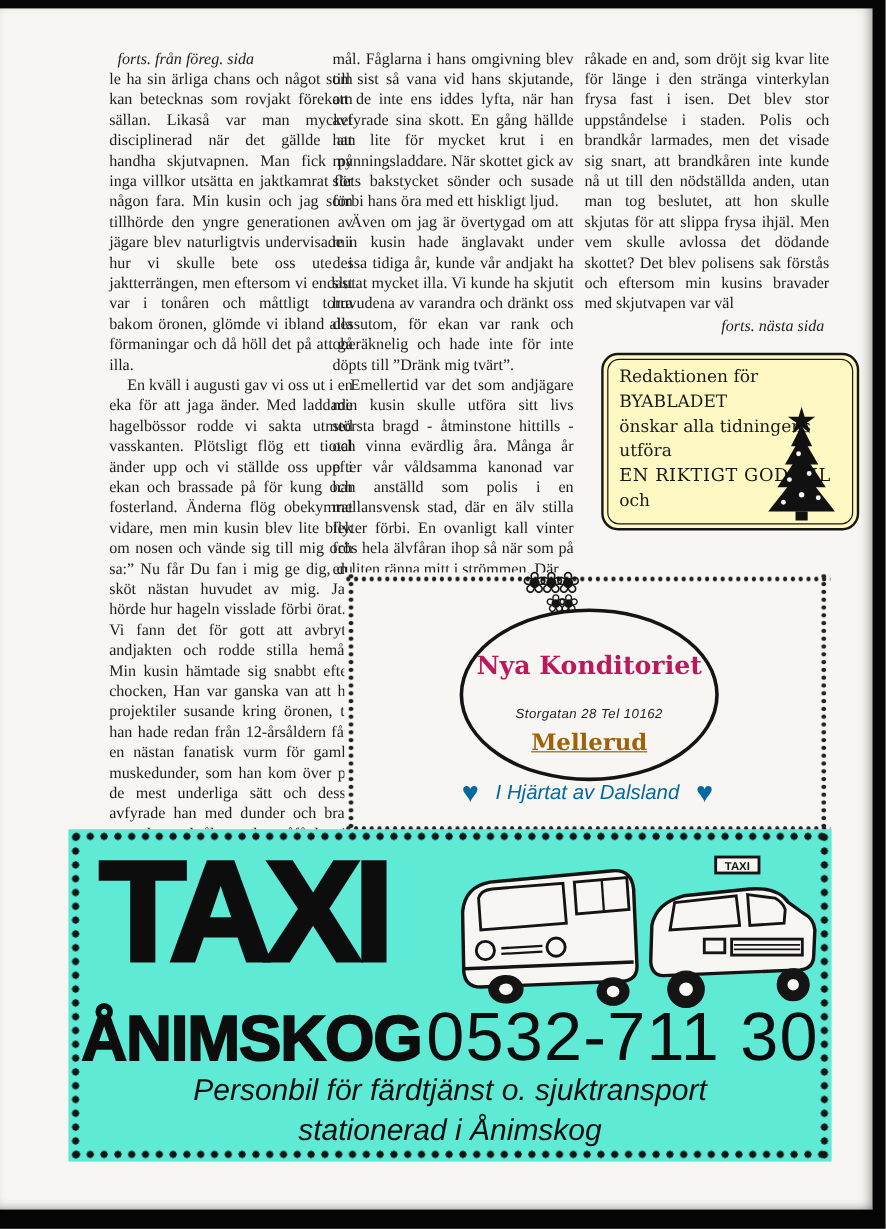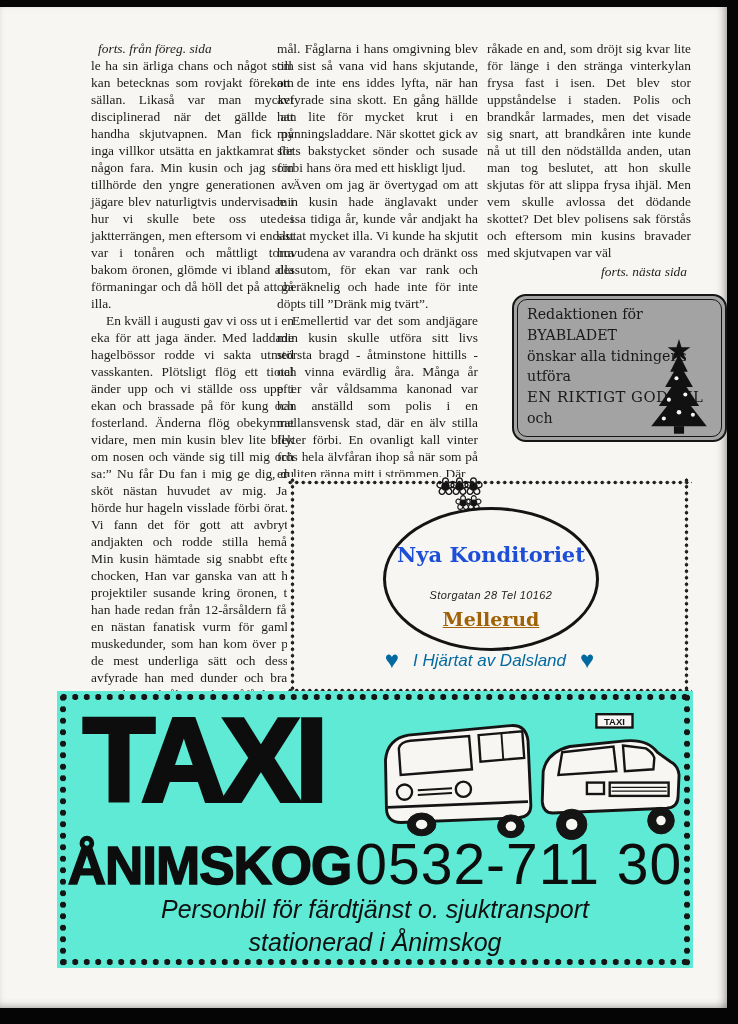--- a/index.html
+++ b/index.html
@@ -22,22 +22,22 @@
   .col1 { left:55px;  width:203px;margin-left:36px; }
   .col2 { left:277px; width:201px; }
   .col3 { left:487px; width:204px; }
   .col p { margin:0; }
   .col p.indent { text-indent:15px; }
   .cont-top  { font-style:italic; padding-left:7px; }
   .cont-bottom { font-style:italic; text-align:right; margin-top:2px; padding-right:4px; }
 
   
   .greet {
-    position:absolute; left:512px; top:287px; width:211px; height:144px;
-    border:2.5px solid #161616; border-radius:14px; background:#a3a3a3;
+    position:absolute; left:501px; top:287px; width:211px; height:144px;
+    border:2.5px solid #161616; border-radius:14px; background:#fef9c3;
   }
   .greet-inner { position:absolute; inset:3px; border:1.5px solid #161616; border-radius:10px; }
   .greet-text {
     position:absolute; left:13px; top:8px; width:190px;
     font:14.2px/20.8px "DejaVu Serif", serif; color:#191919;
   }
   .greet-text .caps { font-size:14.8px; letter-spacing:.5px; }
   .greet-tree { position:absolute; right:5px; bottom:5px; width:82px; height:96px; }
 
   
@@ -54,21 +54,21 @@
     background-size:7px 6.5px; background-repeat:repeat-y; background-position:50% 0; }
   .kond .dot.t{top:2px} .kond .dot.b{bottom:2px} .kond .dot.l{left:2px} .kond .dot.r{right:2px}
   .kond-oval {
     position:absolute; left:96px; top:30px; width:210px; height:138px;
     border:3px solid #141414; border-radius:50%;
     display:flex; flex-direction:column; align-items:center; justify-content:center;
   }
   .kond-flowers { position:absolute; left:148px; top:2px; font-size:25px; color:#141414;
     letter-spacing:-7px; line-height:16px; text-align:center; }
   .kond-flowers .row2 { display:block; margin-left:18px; font-size:21px; }
-  .kond-name { font:bold 21px/24px "DejaVu Serif", serif; color:#1d4ed8; margin-top:14px; }
+  .kond-name { font:bold 21px/24px "DejaVu Serif", serif; color:#be185d; margin-top:14px; }
   .kond-addr { font:italic 11px/14px "Liberation Sans", sans-serif; color:#222; margin-top:21px; letter-spacing:.4px;text-align:center; }
   .kond-city { font:bold 19px/22px "DejaVu Serif", serif; color:#a16207; margin-top:6px;text-decoration:underline; }
   .kond-tag {
     position:absolute; left:0; right:0; bottom:23px; text-align:center;
     font:italic 17px/24px "Liberation Sans", sans-serif; color:#0369a1;
   }
   .kond-tag .heart { font-style:normal; font-size:24px; vertical-align:-2px; padding:0 14px; }
 
   
   .taxi {

